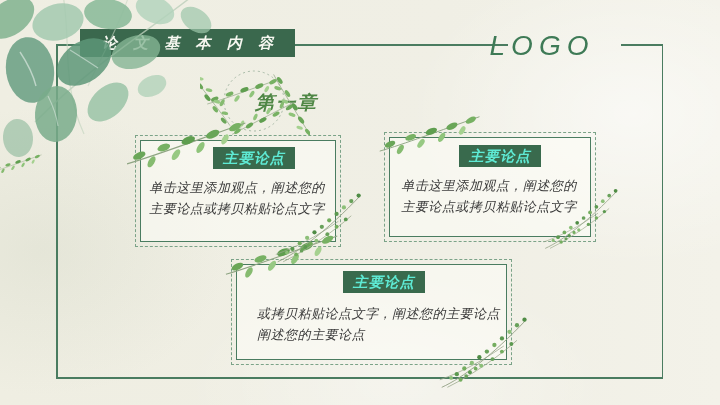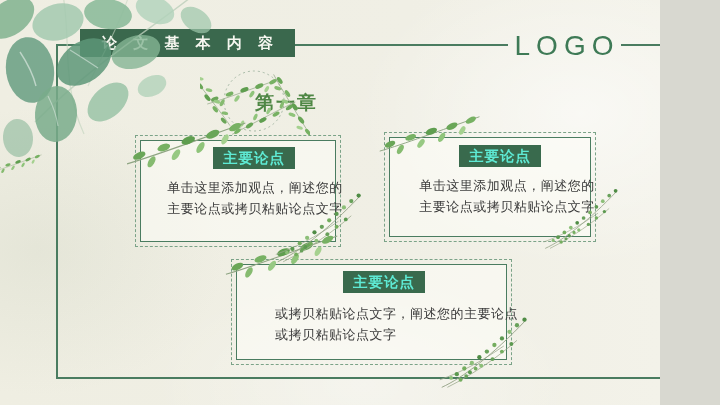--- a/index.html
+++ b/index.html
@@ -2,43 +2,44 @@
 <html><head>
 <meta charset="utf-8">
 <style>
   html,body{margin:0;padding:0;}
   body{
     font-family:"Liberation Sans","DejaVu Sans",sans-serif;
     background:#d8d8d0;
   }
   .slide{
     position:relative;
-    width:660px;height:405px;
+    width:720px;height:405px;
     overflow:hidden;
     background:
       radial-gradient(ellipse 320px 220px at 88% 28%, rgba(255,255,255,.55), rgba(255,255,255,0) 70%),
       radial-gradient(ellipse 260px 200px at 6% 62%, rgba(205,210,192,.30), rgba(205,210,192,0) 72%),
       radial-gradient(ellipse 300px 160px at 55% 95%, rgba(255,255,255,.35), rgba(255,255,255,0) 70%),
       linear-gradient(90deg,#efeee2 0%,#f0efe5 62%,#f3f2e9 100%);
+    font-style: italic;
   }
   
   .fline{position:absolute;background:#4a7c60;z-index:2;}
   .fline.h{height:1.5px;}
   .fline.v{width:1.5px;}
   #frame-bottom{height:2px;}
   
   .header-box{
     position:absolute;left:80px;top:29px;width:215px;height:28px;
     background:#3a684d;z-index:4;
     display:flex;align-items:center;justify-content:center;
     color:#f6f7f0;font-size:15px;font-weight:bold;letter-spacing:6px;
     text-indent:6px;white-space:nowrap;
   }
   .logo{
-    position:absolute;left:505px;top:29px;width:118px;height:34px;z-index:4;
+    position:absolute;left:480px;top:29px;width:118px;height:34px;z-index:4;
     display:flex;align-items:center;justify-content:center;
     color:#3e7a56;font-size:28px;letter-spacing:6px;text-indent:6px;
   }
   
   .chapter{
     position:absolute;left:216px;top:90px;z-index:5;
     color:#4f8745;font-size:19px;font-weight:bold;letter-spacing:2px;white-space:nowrap;margin-left:39px;
   }
   .section-title{
     position:absolute;left:302px;top:86px;z-index:5;
@@ -55,21 +56,21 @@
     background:rgba(253,253,247,.55);
   }
   .badge{
     position:absolute;z-index:5;width:82px;height:22px;
     background:#396a4d;color:#5eead4;
     display:flex;align-items:center;justify-content:center;
     font-size:14.5px;font-weight:bold;letter-spacing:1px;white-space:nowrap;
   }
   .card-text{
     position:absolute;z-index:5;
-    color:#3b3b3b;font-size:13px;line-height:21px;letter-spacing:.5px;padding-left:18px;
+    color:#3b3b3b;font-size:13px;line-height:21px;letter-spacing:.5px;
   }
   .card-text.center{text-align:center;}
   .card-text div{white-space:nowrap;}
   
   .deco{position:absolute;z-index:6;pointer-events:none;}
   #watercolor{z-index:7;}
 </style>
 </head>
 <body>
 
@@ -156,21 +157,21 @@
     <div>单击这里添加观点，阐述您的</div>
     <div>主要论点或拷贝粘贴论点文字</div>
   </div>
 
   <div class="card" style="left:231px;top:259px;width:279px;height:104px;">
     <div class="card-inner"></div>
   </div>
   <div class="badge" style="left:343px;top:271px;">主要论点</div>
   <div class="card-text" style="left:257px;top:303px;width:240px;">
     <div>或拷贝粘贴论点文字，阐述您的主要论点</div>
-    <div>或拷贝粘贴论点文字</div>
+    <div>阐述您的主要论点</div>
   </div>
 
   <svg class="deco" style="left:123px;top:113px;" width="130" height="60" viewBox="0 0 130 60">
     <use href="#lv" transform="translate(2,8) scale(1.02)"></use>
   </svg>
   <svg class="deco" style="left:376px;top:113px;" width="110" height="48" viewBox="0 0 110 48">
     <use href="#lv" transform="translate(2,2) scale(0.86)"></use>
   </svg>
   <svg class="deco" style="left:222px;top:230px;" width="125" height="52" viewBox="0 0 125 52">
     <use href="#lv" transform="translate(2,4) scale(0.96)"></use>

